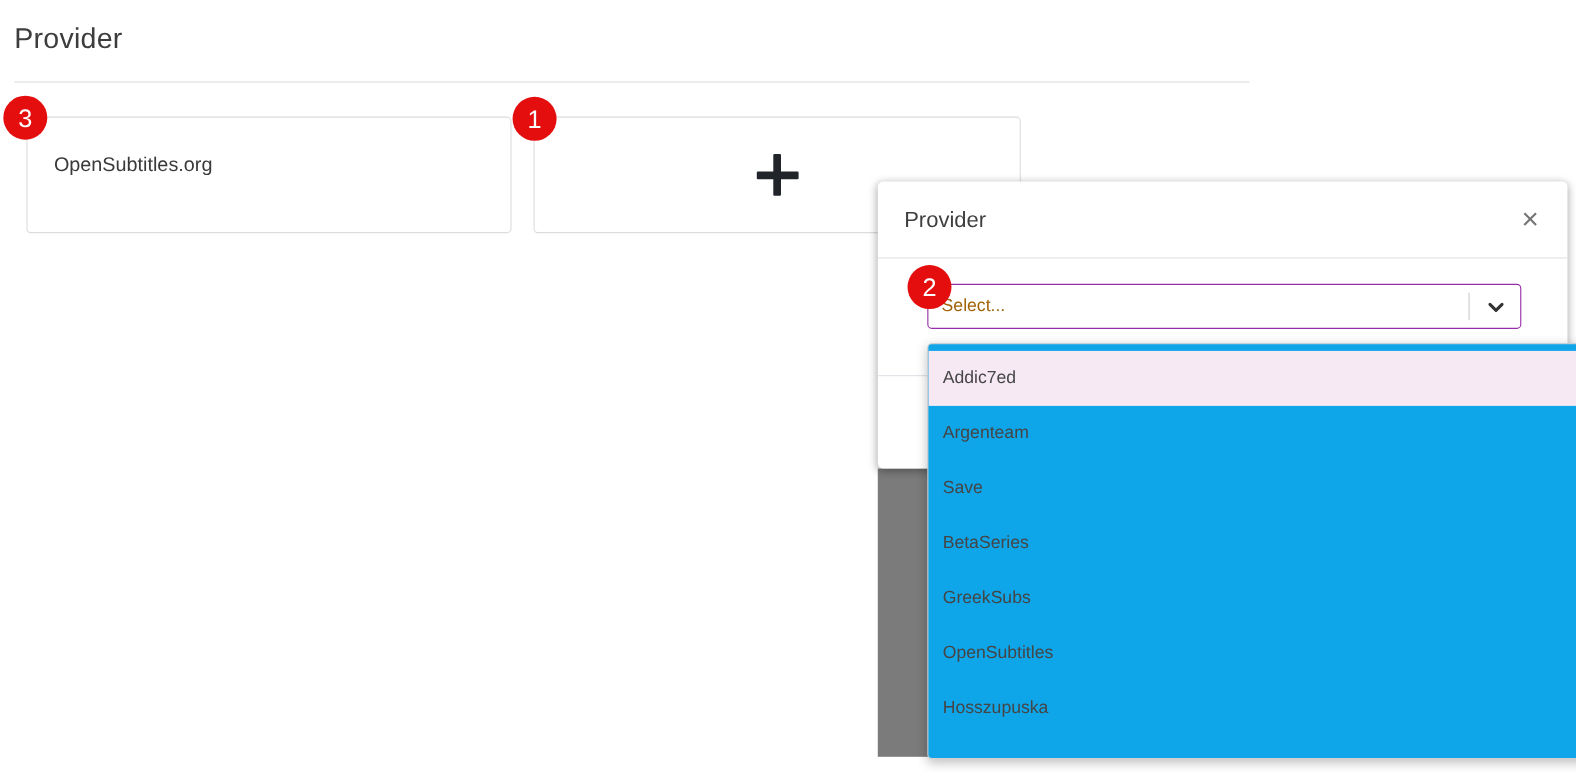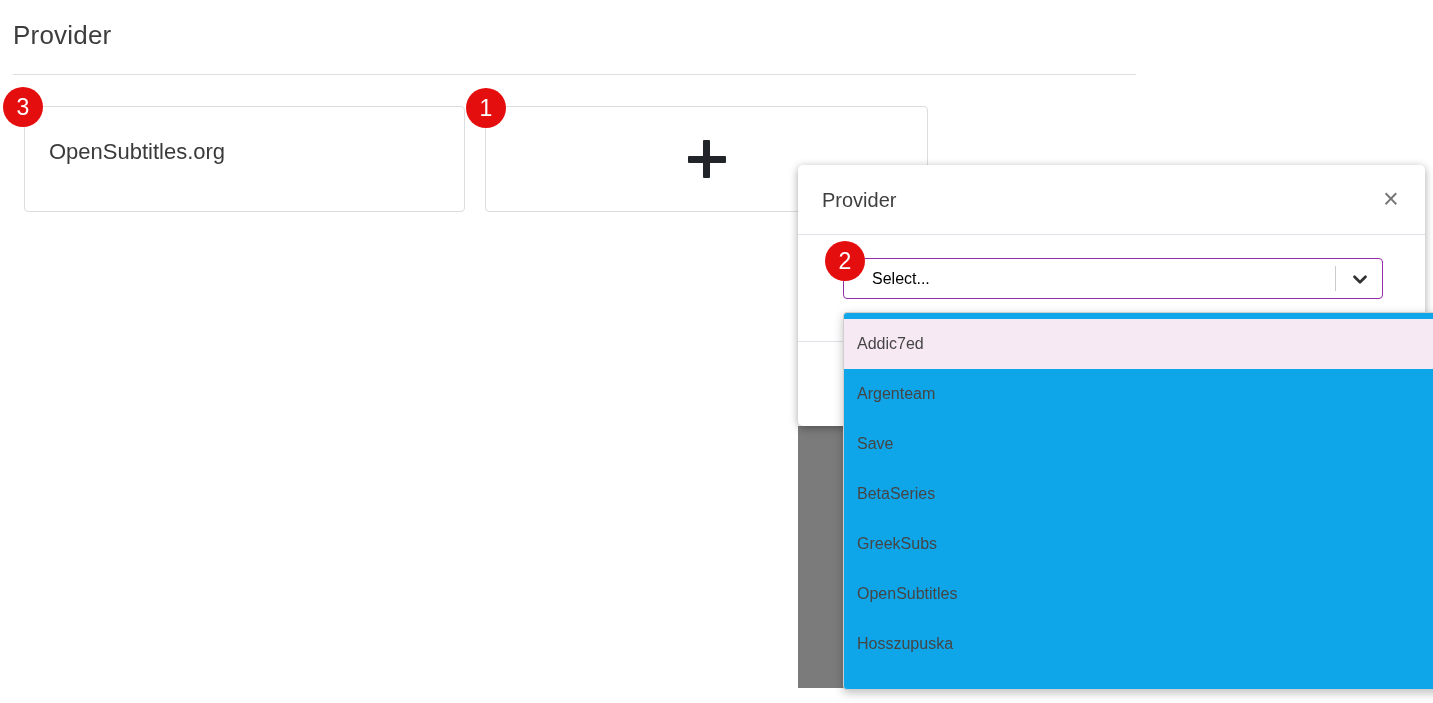--- a/index.html
+++ b/index.html
@@ -22,21 +22,21 @@
 
   
   .provider-card {
     position:absolute; top:106px; height:106px;
     background:#fff; border:1px solid #dcdcdc; border-radius:4px;
   }
   .card-opensubtitles { left:24px; width:441px; }
   .card-add { left:485px; width:443px; }
   .provider-card-title {
     position:absolute; left:24px; top:32px;
-    font-size:22px; color:#3a3a3a;
+    font-size:18px; color:#3a3a3a;
   }
   .plus-icon {
     position:absolute; left:50%; top:50%; width:38px; height:38px;
     transform:translate(-50%,-50%);
   }
   .plus-icon::before {
     content:""; position:absolute; left:0; top:15.5px; width:38px; height:7px;
     background:#212529; border-radius:1px;
   }
   .plus-icon::after {
@@ -78,22 +78,22 @@
     color:#ffffff; font-size:17px; line-height:49px; text-align:center;
     font-family:"Liberation Sans", sans-serif; cursor:pointer;
   }
 
   
   .provider-select {
     position:absolute; left:45px; top:93px; width:540px; height:41px;
     background:#fff; border:1px solid #962da8; border-radius:4px; cursor:pointer;
   }
   .select-placeholder {
-    position:absolute; left:28px; top:0; line-height:39px;
-    font-size:16px; color:#000000;
+    position:absolute; left:12px; top:0; line-height:39px;
+    font-size:16px; color:#a16207;
   }
   .select-separator {
     position:absolute; right:46px; top:7px; width:1px; height:25px; background:#cccccc;
   }
   .chevron-down-icon {
     position:absolute; right:11px; top:9px; width:22px; height:22px;
   }
 
   
   .dropdown-menu {

